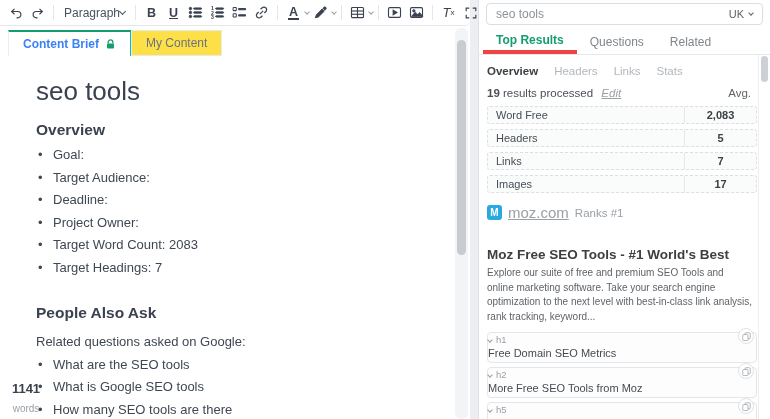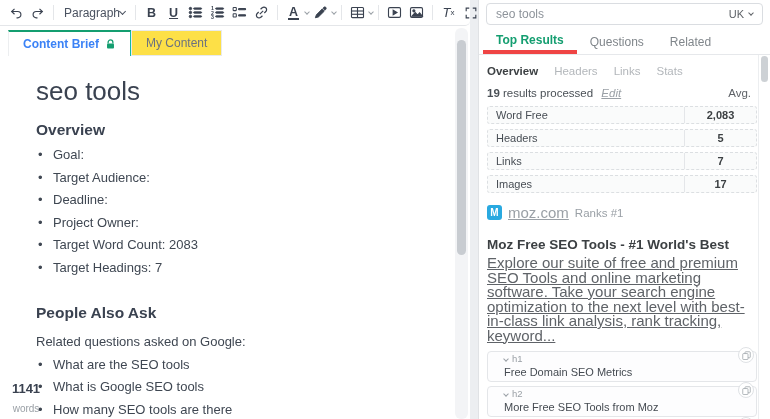--- a/index.html
+++ b/index.html
@@ -79,26 +79,26 @@
   .stat-label { flex:1; display:flex; align-items:center; padding-left:8px; font-size:11px; color:#474d54; }
   .stat-val { width:72px; display:flex; align-items:center; justify-content:center;
               font-size:11px; font-weight:700; color:#3c4043; border-left:1px solid #e4e6e9; }
 
   .moz-row { display:flex; align-items:center; gap:6px; margin-top:11px; }
   .favicon { width:15px; height:15px; border-radius:3px; background:#29a9e0; color:#fff; font-size:10px;
              font-weight:700; display:flex; align-items:center; justify-content:center; flex:none; }
   .domain { font-size:15px; color:#9aa0a6; text-decoration:underline; cursor:pointer; }
   .rank { font-size:11.5px; color:#9aa0a6; }
 
-  .result-title { font-size:13.5px; font-weight:700; color:#3c4043; margin-top:16px; width:268px; }
-  .result-desc { font-size:15px; line-height:14.5px; color:#5f6368; margin-top:4px; width:266px;text-decoration:underline; }
+  .result-title { font-size:13.5px; font-weight:700; color:#3c4043; margin-top:26px; width:268px; }
+  .result-desc { font-size:10px; line-height:14.5px; color:#5f6368; margin-top:4px; width:266px; }
 
   .cards { margin-top:8px; width:270px; }
   .hcard { position:relative; border:1px solid #e4e6e9; background:#fdfdfe; border-radius:4px;
-           padding:2px 16px 3px; margin-bottom:4px; }
+           padding:2px 0 3px; margin-bottom:4px; }
   .htag { font-size:9.5px; line-height:10px; color:#9aa0a6; display:flex; align-items:center; gap:4px; }
   .htag .chev { width:4px; height:4px; border-width:1.2px; margin-bottom:1px; }
   .htext { font-size:11px; line-height:12px; color:#454b52; margin-top:2px; }
   .copy-btn { position:absolute; top:-5px; right:2px; width:16px; height:16px; border-radius:50%;
               background:#fff; border:1px solid #dfe2e5; display:flex; align-items:center; justify-content:center; cursor:pointer; }
 
   .r-scroll { position:absolute; right:0; top:55px; width:12px; height:364px; border-left:1px solid #eceef0; background:#fff; }
   .r-thumb { position:absolute; top:1px; left:2px; width:7px; height:26px; background:#cdd1d5; border-radius:4px; }
 </style>
 </head>

